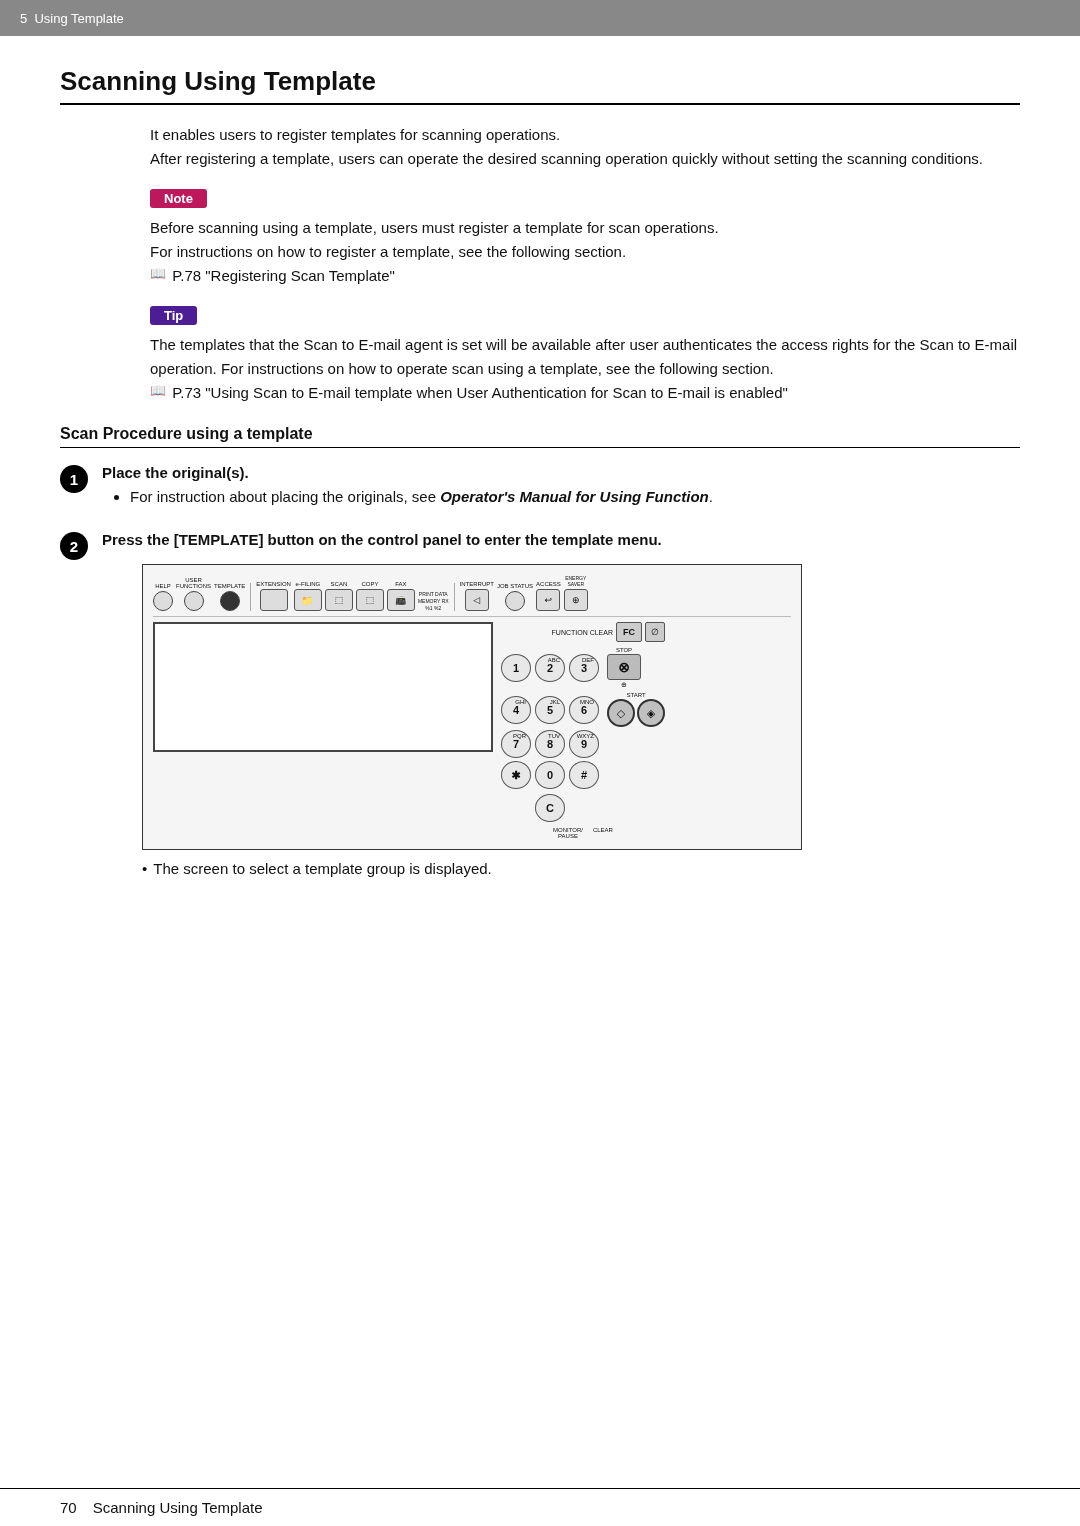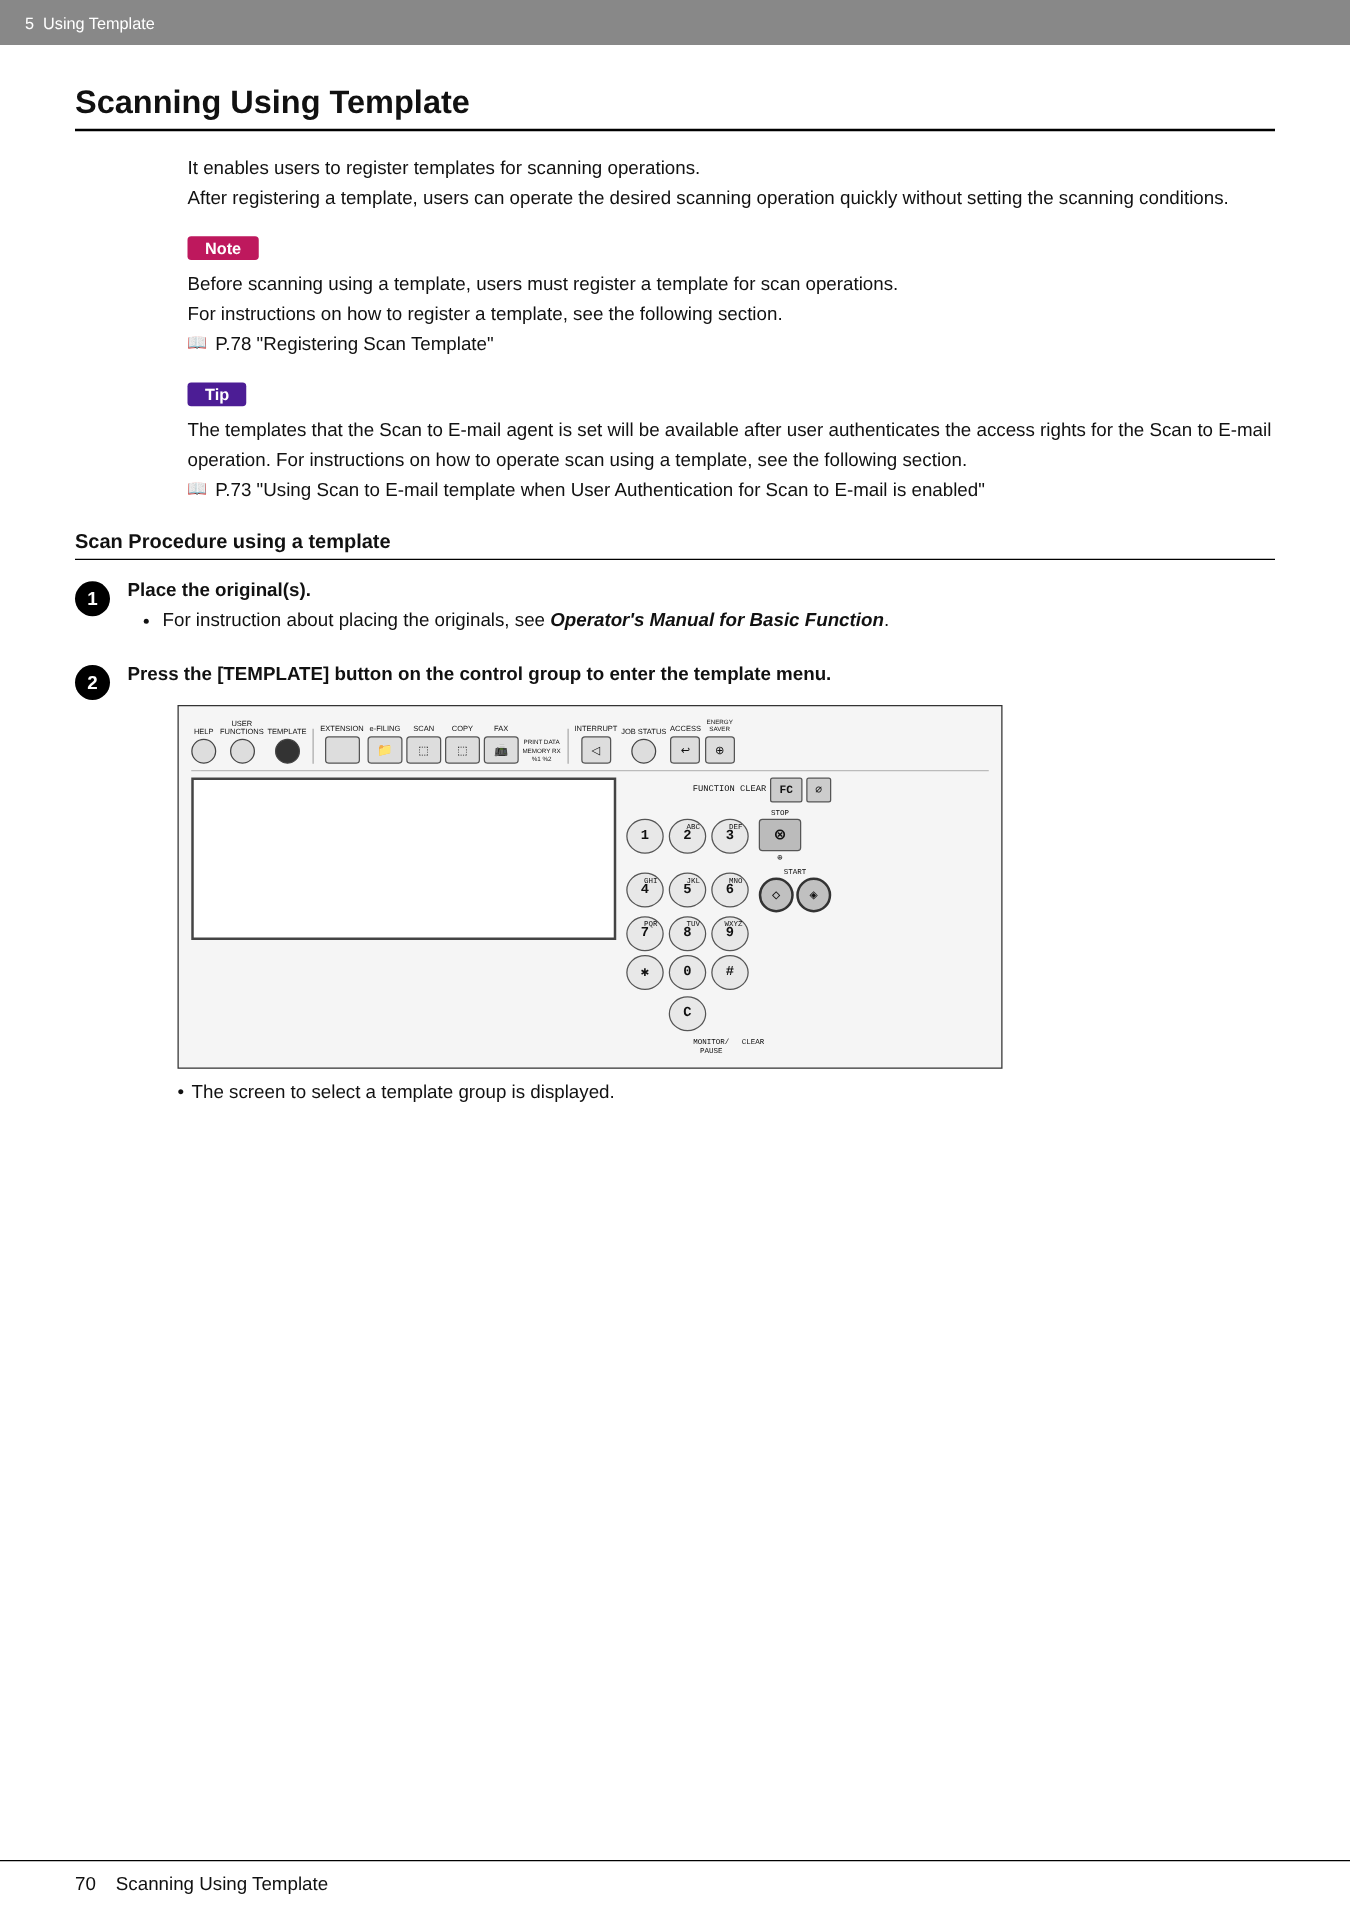--- a/index.html
+++ b/index.html
@@ -254,31 +254,31 @@
   
   <div class="section-heading">Scan Procedure using a template</div>
 
   
   <div class="step">
     <div class="step-number">1</div>
     <div class="step-content">
       <div class="step-title"><span>Place the original(s).</span></div>
       <div class="step-body">
         <ul>
-          <li>For instruction about placing the originals, see <span class="bold italic">Operator's Manual for Basic Func­tion</span>.</li>
+          <li>For instruction about placing the originals, see <span class="bold italic">Operator's Manual for Using Func­tion</span>.</li>
         </ul>
       </div>
     </div>
   </div>
 
   
   <div class="step">
     <div class="step-number">2</div>
     <div class="step-content">
-      <div class="step-title">Press the [TEMPLATE] button on the control group to enter the tem­plate menu.</div>
+      <div class="step-title">Press the [TEMPLATE] button on the control panel to enter the tem­plate menu.</div>
 
       <div class="control-panel-wrapper">
 
         <div class="panel-top" style="flex-wrap:nowrap; align-items:flex-end; gap:3px; padding-bottom:5px; border-bottom:1px solid #bbb; margin-bottom:5px;">
 
           <div style="display:flex;flex-direction:column;align-items:center;gap:2px;">
             <span style="font-size:6px;">HELP</span>
             <div class="panel-btn-circle"></div>
           </div>
 
@@ -343,21 +343,21 @@
           <div style="display:flex;flex-direction:column;align-items:center;gap:2px;">
             <span style="font-size:5px;text-align:center;">ENERGY<br>SAVER</span>
             <div style="width:24px;height:22px;border:1.5px solid #555;background:#ddd;border-radius:3px;display:flex;align-items:center;justify-content:center;font-size:9px;">⊕</div>
           </div>
         </div>
 
         <div style="display:flex;gap:8px;align-items:flex-start;">
 
           <div style="border:2px solid #444;background:#fff;width:340px;height:130px;flex-shrink:0;"></div>
 
-          <div style="display:flex;flex-direction:column;gap:3px;font-family:Liberation Mono, monospace;">
+          <div style="display:flex;flex-direction:column;gap:3px;">
 
             <div style="display:flex;justify-content:flex-end;gap:3px;margin-bottom:2px;">
               <span style="font-size:7px;align-self:center;">FUNCTION CLEAR</span>
               <div style="width:26px;height:20px;background:#ccc;border:1px solid #555;border-radius:2px;display:flex;align-items:center;justify-content:center;font-size:9px;font-weight:bold;">FC</div>
               <div style="width:20px;height:20px;background:#ccc;border:1px solid #555;border-radius:2px;display:flex;align-items:center;justify-content:center;font-size:9px;">∅</div>
             </div>
 
             <div style="display:flex;gap:4px;align-items:center;">
               <div class="key-btn">1</div>
               <div class="key-btn" style="position:relative;">2<span class="key-super">ABC</span></div>

